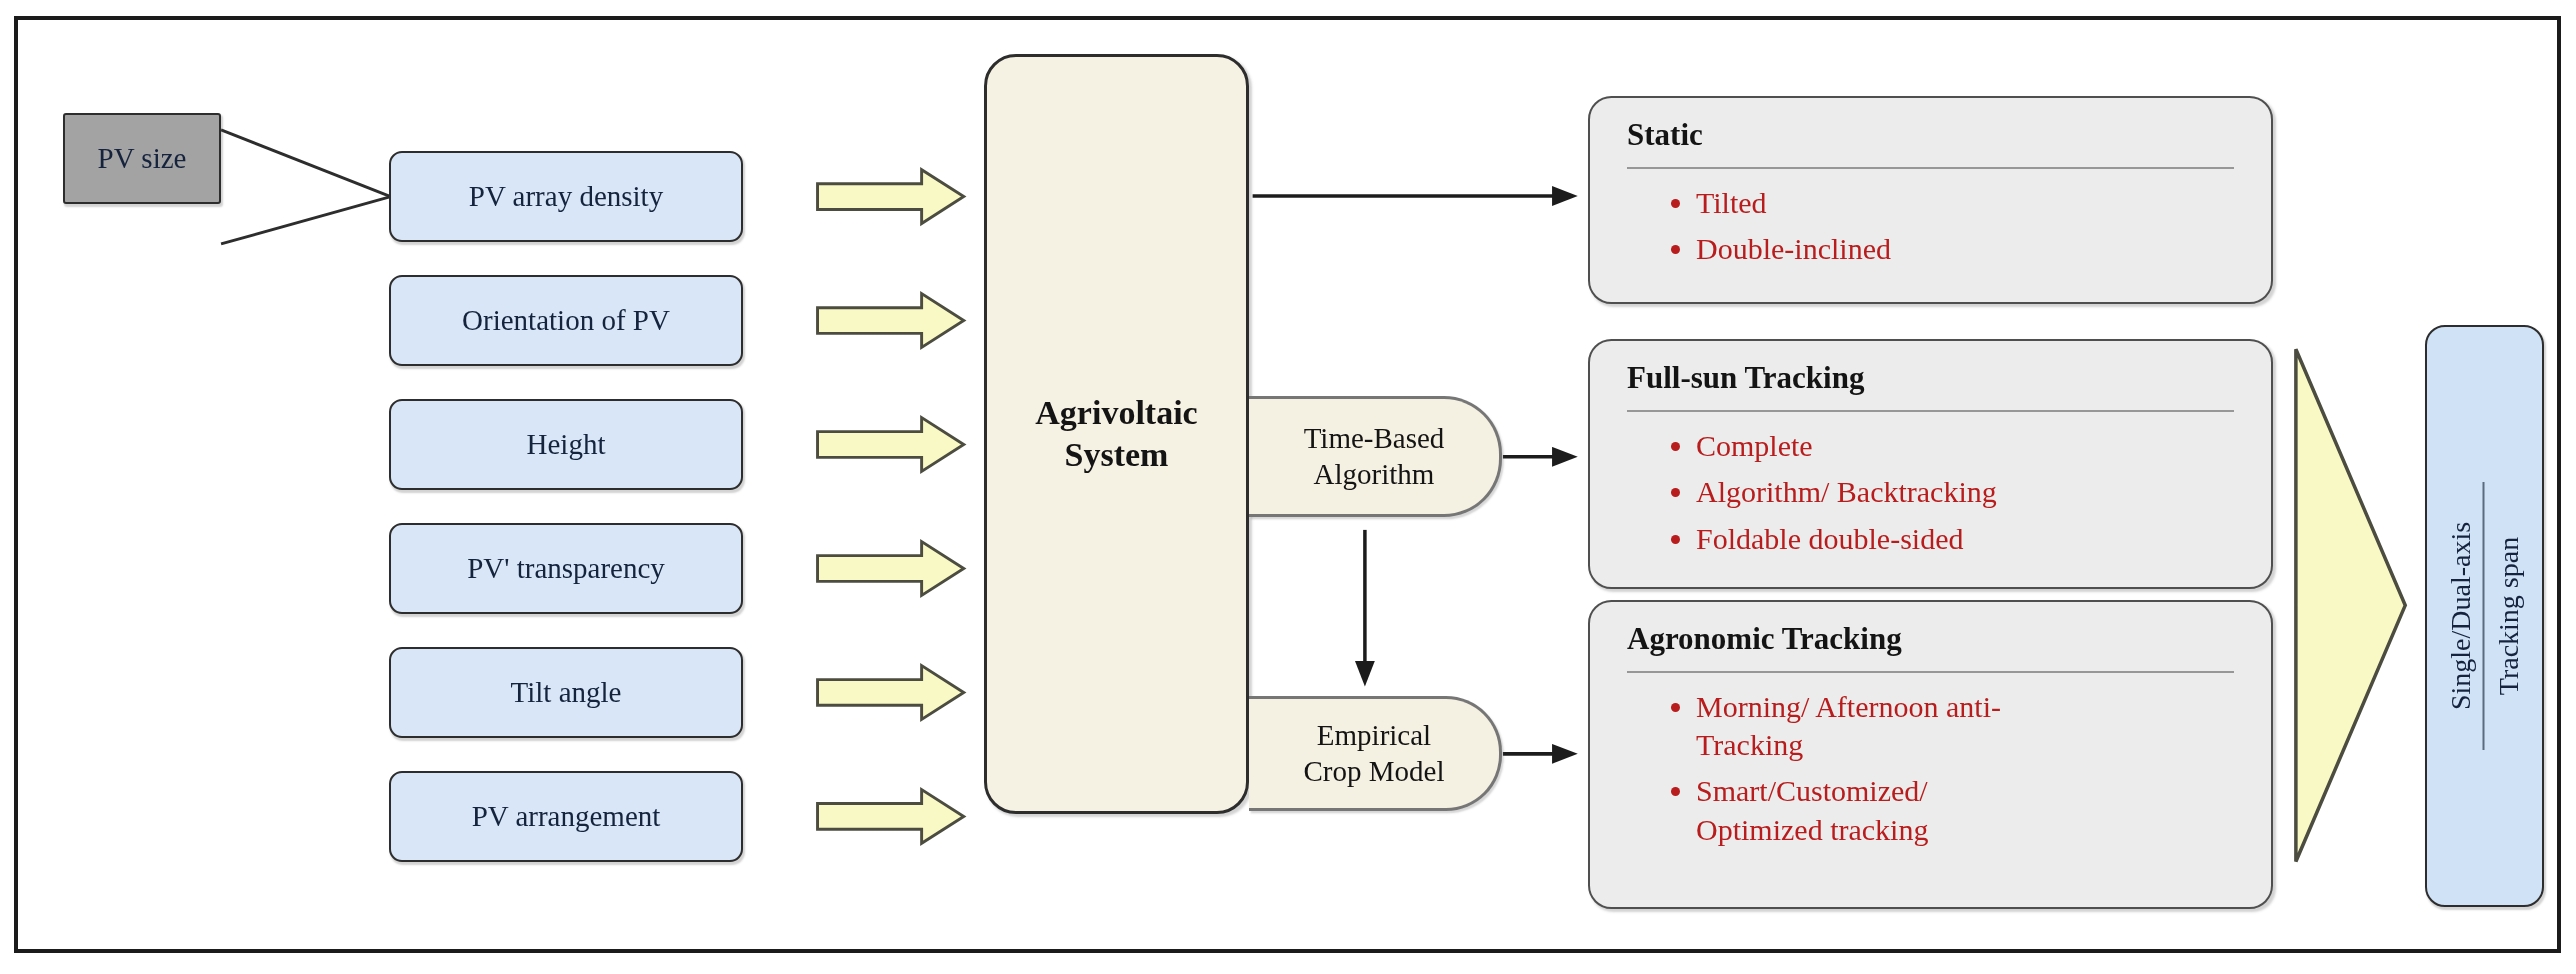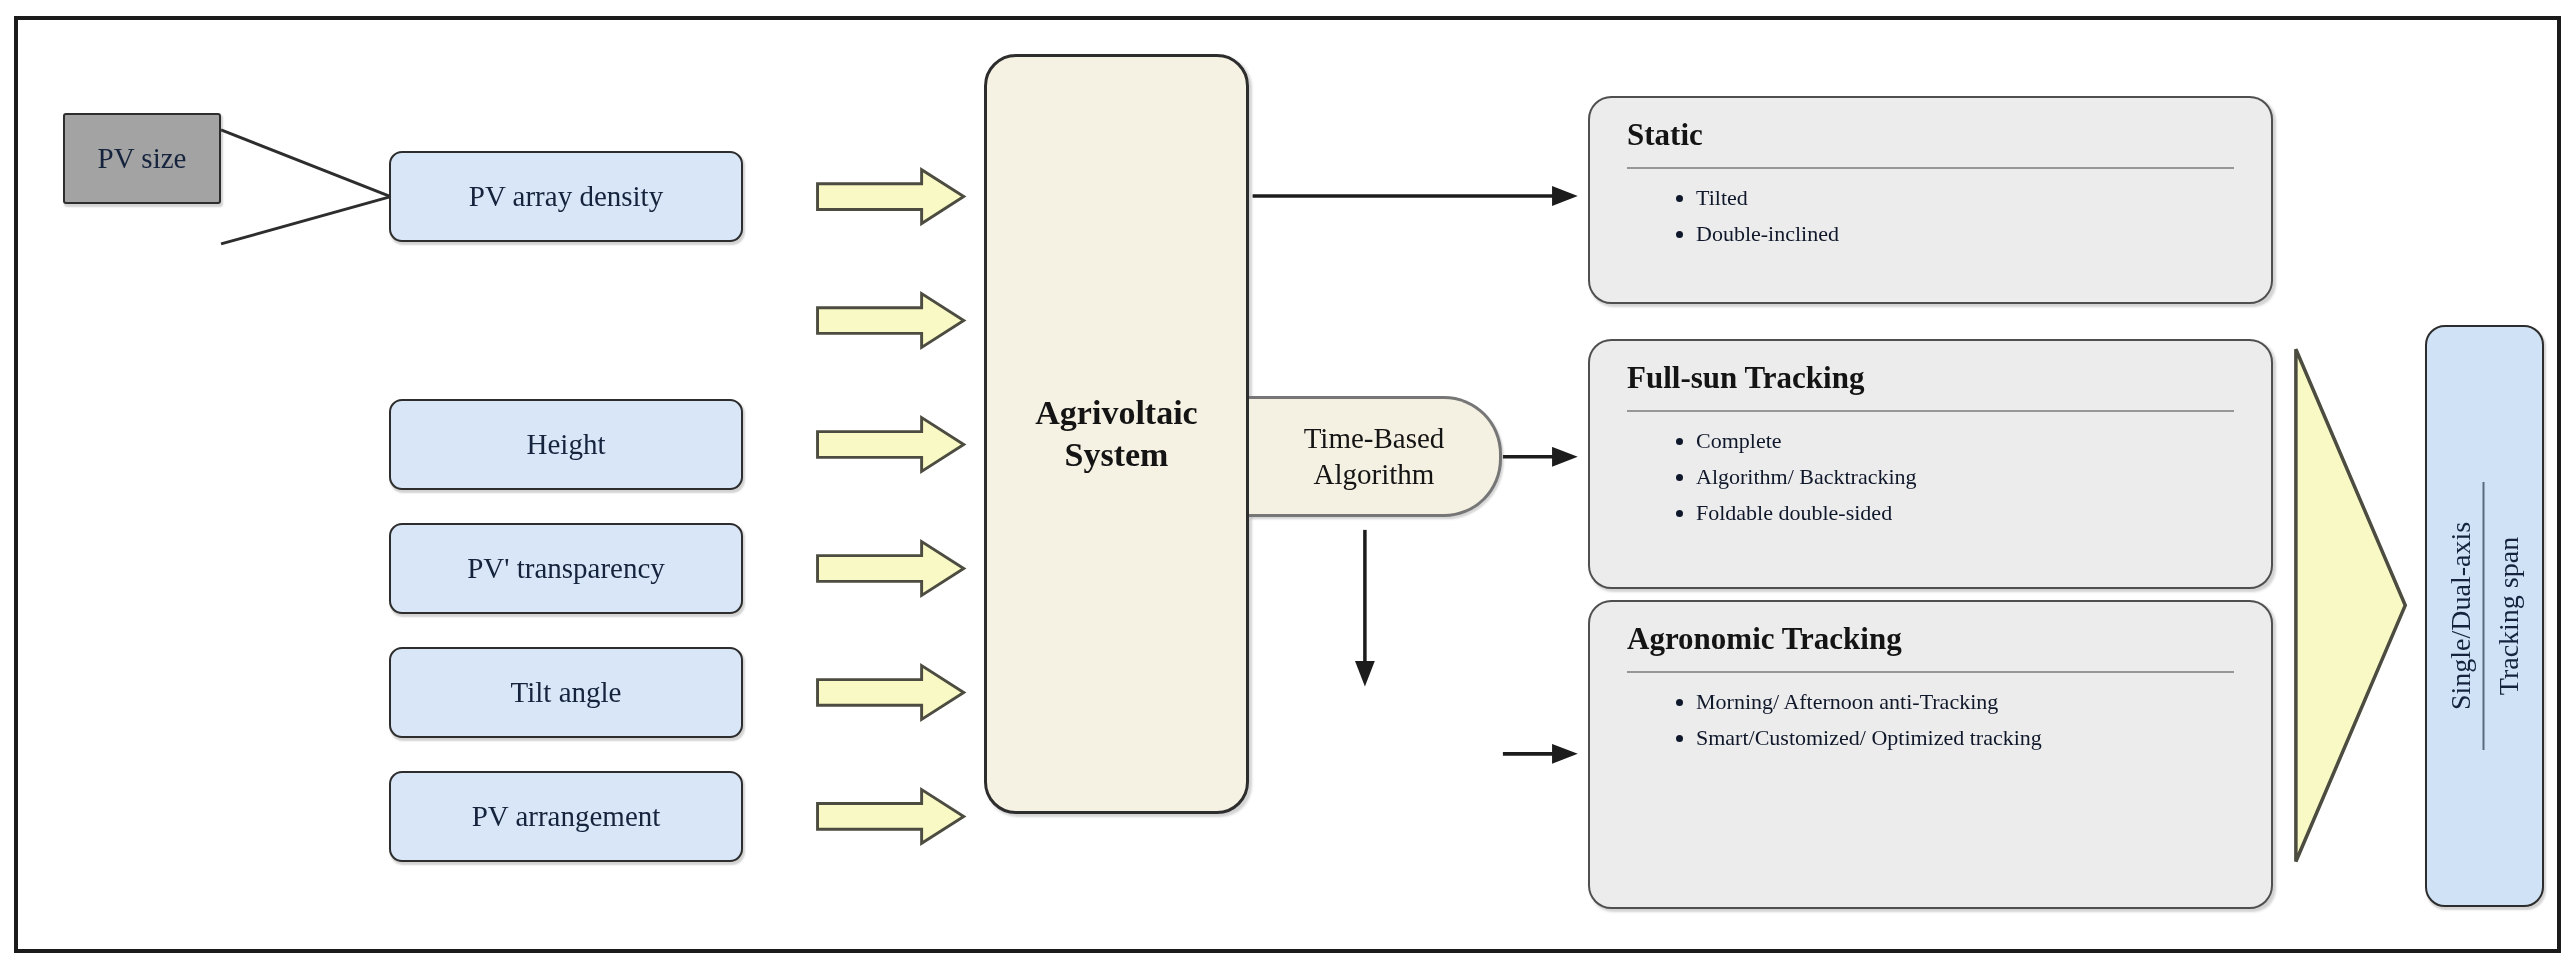--- a/index.html
+++ b/index.html
@@ -20,21 +20,21 @@
         box-shadow:1.8px 2.3px 1.8px rgba(90,90,90,.25);}
   .pill span{display:inline-block;max-width:175px;line-height:1.22;}
   .pill-1{border-radius:0 58px 58px 0;}
   .pill-2{border-radius:0 56px 56px 0;}
   .category{position:absolute;z-index:2;left:1588px;width:685px;box-sizing:border-box;
             background:#ececec;border:2.9px solid #4f4f4f;border-radius:23.4px;padding:15px 37px;
             box-shadow:2.3px 2.9px 2.3px rgba(80,80,80,.25);}
   .category h3{margin:3.5px 0 0 0;font-size:31px;font-weight:bold;color:#141414;}
   .category .sep{border:none;border-top:2.3px solid #979797;margin:14px 0 5.8px 0;}
   .category ul{margin:15px 0 0 69px;padding:0;}
-  .category li{font-size:22px;color:#0f172a;margin:8.2px 0;line-height:1.28;}
+  .category li{font-size:30px;color:#b91c1c;margin:8.2px 0;line-height:1.28;}
   .cat-agronomic li{max-width:363px;}
   .output{position:absolute;z-index:2;left:2425px;top:325px;width:119px;height:582px;
           background:#cfe2f6;border:2.9px solid #2d2d2d;border-radius:20px;box-sizing:border-box;
           box-shadow:1.8px 2.3px 1.8px rgba(80,80,80,.25);}
   .output .rot{position:absolute;left:50%;top:50%;width:582px;height:119px;
                transform:translate(-50%,-50%) rotate(-90deg);
                display:flex;flex-direction:column;align-items:center;justify-content:center;}
   .output .rot span{font-size:28px;color:#15233d;line-height:1.15;}
   .output .divider{width:46%;border:none;border-top:2.3px solid #5a6b7d;margin:5.8px auto 8.2px auto;}
 </style>
@@ -69,39 +69,45 @@
     <path d="M3926,597 L4113,1035 L3926,1473 Z" fill="#f9f9c5" stroke="#4c4c40" stroke-width="6"></path>
   </svg>
 
   <div class="node in1" style="left:63px;top:84px;width:158px;height:91px;">
     <span>PV size</span>
   </div>
 
   <div class="node in2" style="left:389px;top:151px;width:354px;height:91px;">
     <span>PV array density</span>
   </div>
+  <div class="node in2" style="left:389px;top:275px;width:354px;height:91px;">
+    <span>Orientation of PV</span>
+  </div>
   <div class="node in2" style="left:389px;top:399px;width:354px;height:91px;">
     <span>Height</span>
   </div>
   <div class="node in2" style="left:389px;top:523px;width:354px;height:91px;">
     <span>PV' transparency</span>
   </div>
   <div class="node in2" style="left:389px;top:647px;width:354px;height:91px;">
     <span>Tilt angle</span>
   </div>
   <div class="node in2" style="left:389px;top:771px;width:354px;height:91px;">
     <span>PV arrangement</span>
   </div>
 
   <div class="node system" style="left:984px;top:54px;width:265px;height:760px;">
     <span>Agrivoltaic System</span>
   </div>
 
   <div class="node pill pill-1" style="left:1249px;top:396px;width:253px;height:121px;">
     <span>Time-Based Algorithm</span>
+  </div>
+  <div class="node pill pill-2" style="left:1249px;top:696px;width:253px;height:115px;">
+    <span>Empirical Crop Model</span>
   </div>
 
   <div class="category" style="top:96px;height:208px;">
     <h3>Static</h3>
     <hr class="sep">
     <ul>
       <li>Tilted</li>
       <li>Double-inclined</li>
     </ul>
   </div>

